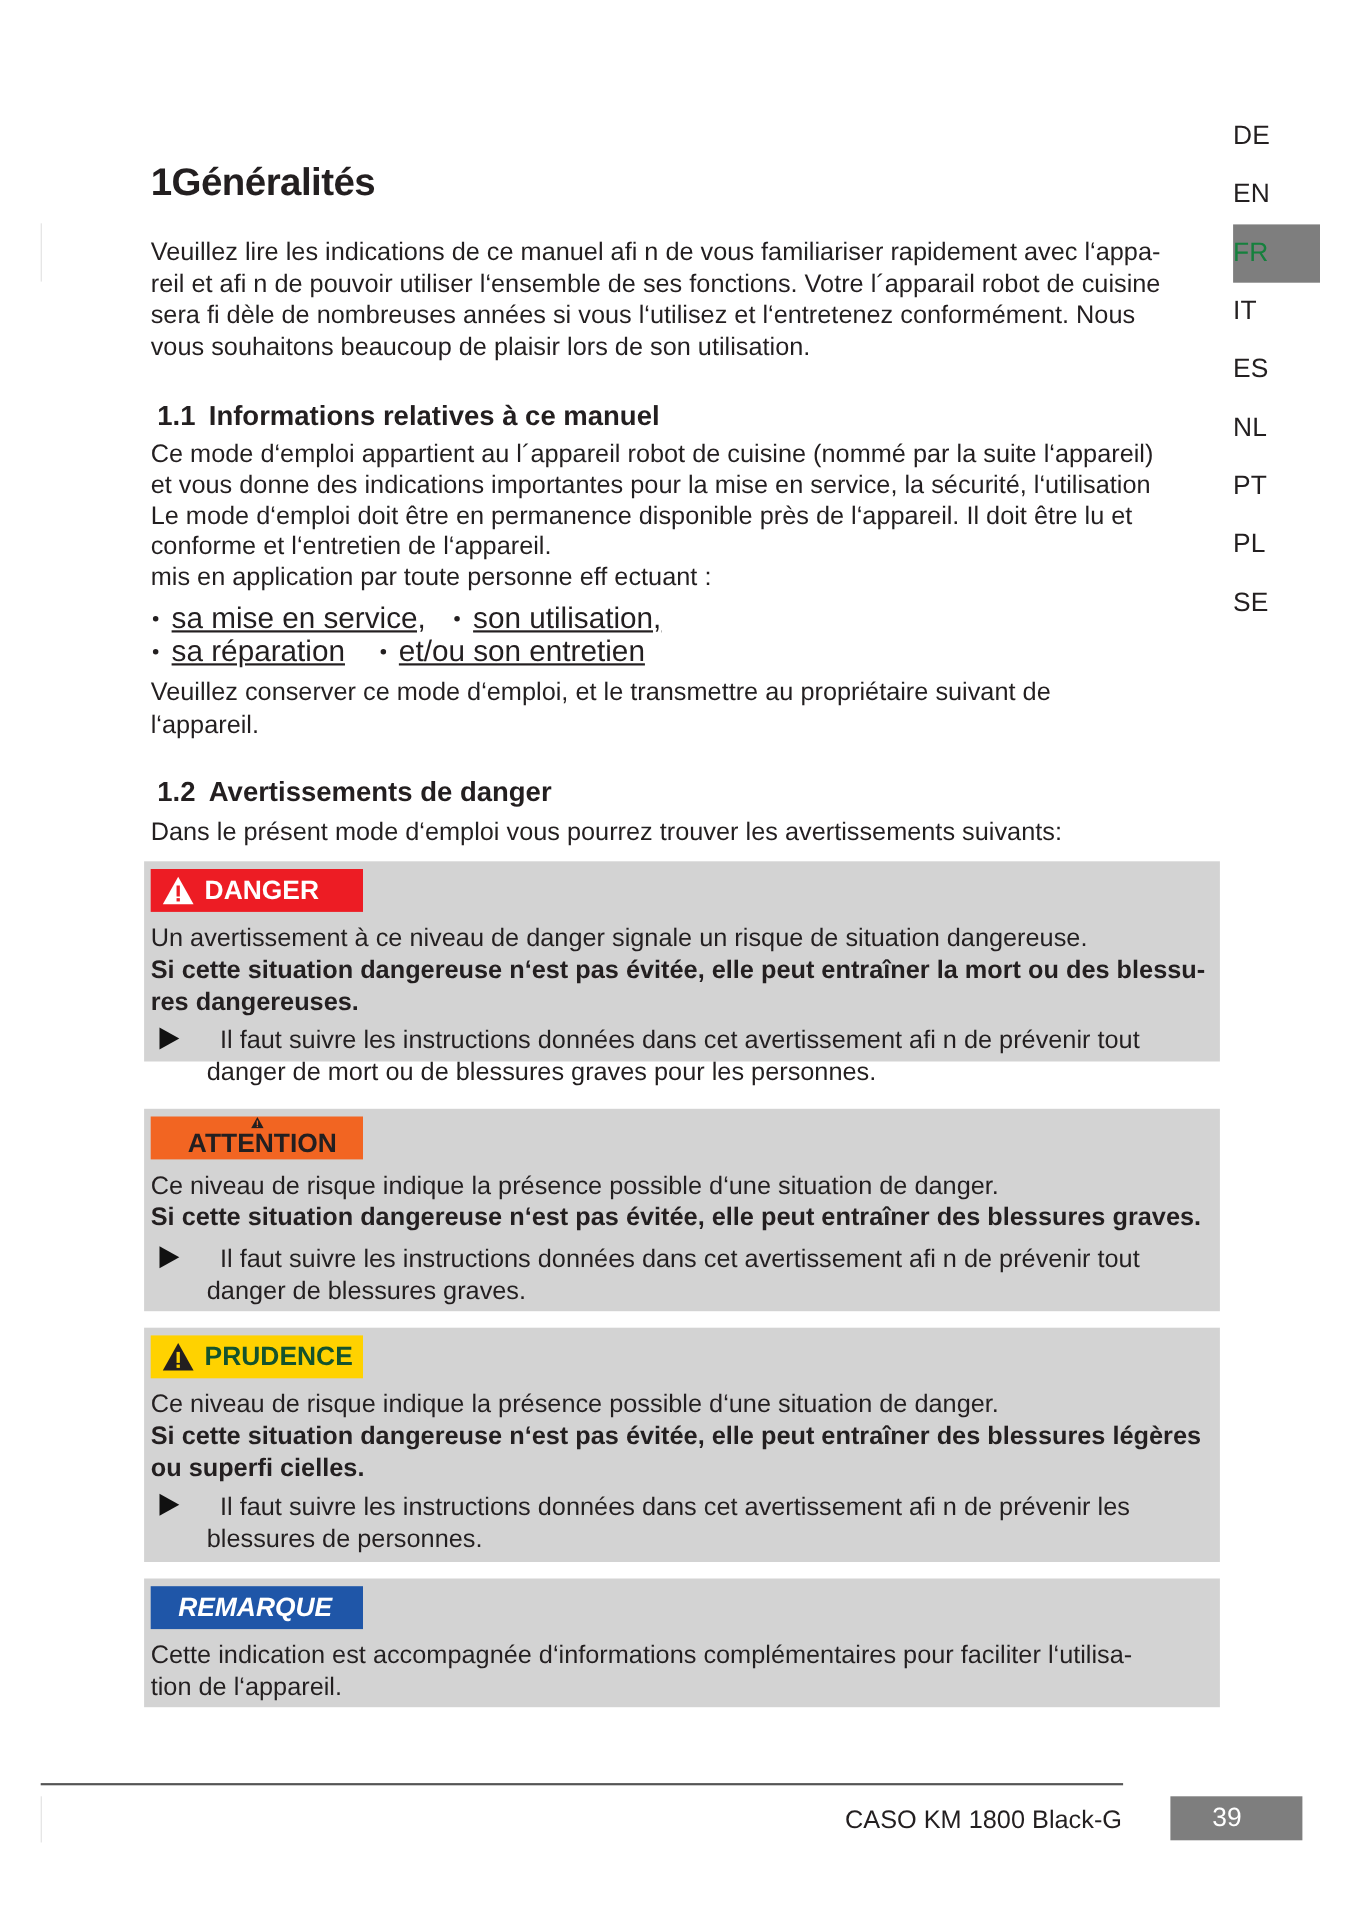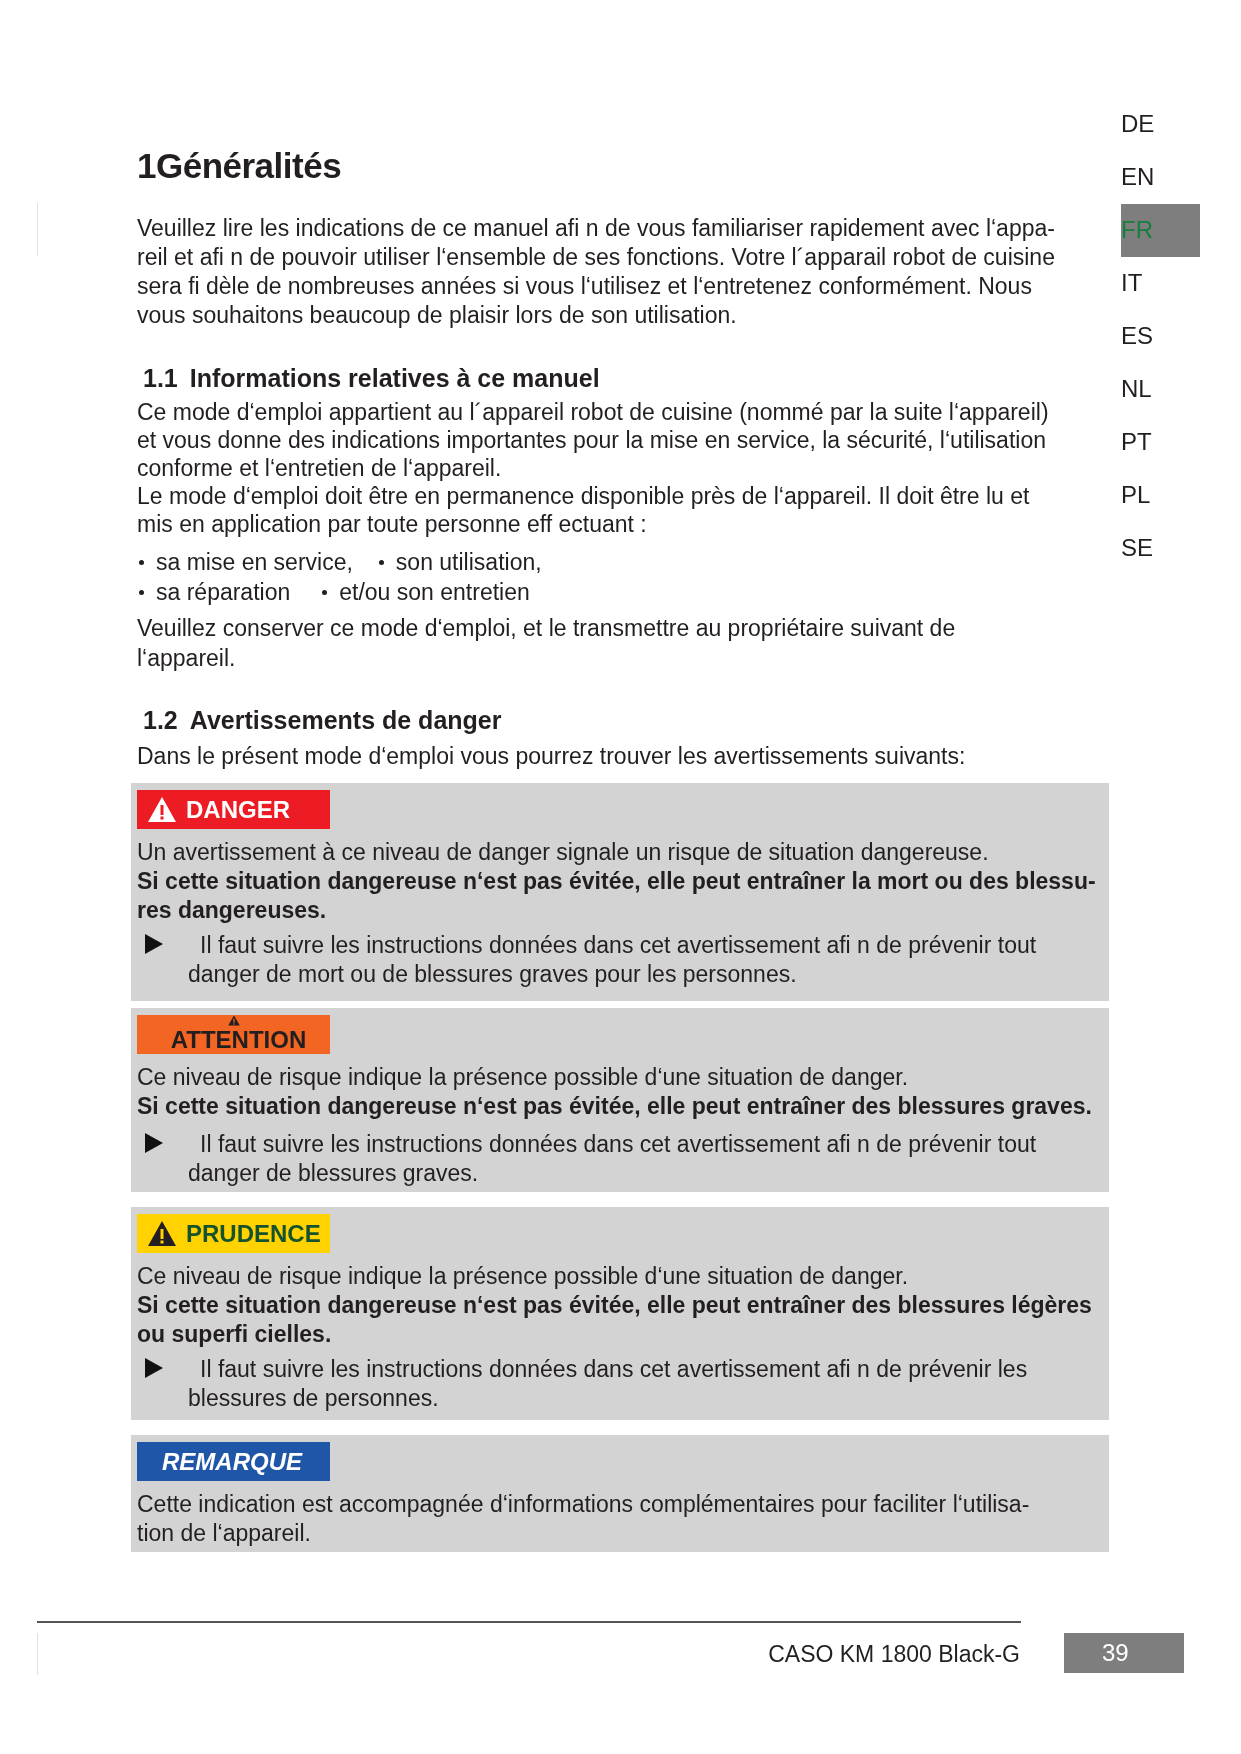--- a/index.html
+++ b/index.html
@@ -4,21 +4,21 @@
 <style>
   * { box-sizing: border-box; margin: 0; padding: 0; }
   html, body { width: 1241px; height: 1754px; background: #ffffff; }
   body { position: relative; font-family: "Liberation Sans", sans-serif; color: #231f20; overflow: hidden; }
   .abs { position: absolute; }
   .h1 { left: 137px; top: 146px; font-size: 35px; font-weight: bold; letter-spacing: -0.5px; line-height: 40px; white-space: nowrap; }
   .para { left: 137px; width: 975px; font-size: 23px; line-height: 29px; }
   .para span { display: block; white-space: nowrap; }
   .h2 { left: 143px; font-size: 25px; font-weight: bold; line-height: 28px; white-space: nowrap; }
   .h2 .num { margin-right: 12px; }
-  .bullets { left: 137px; font-size: 23px; line-height: 30px; }
+  .bullets { left: 137px; font-size: 27px; line-height: 30px; text-decoration: underline; }
   .bullets .row { display: flex; white-space: nowrap; }
   .bullets .item { display: inline-flex; align-items: center; }
   .bullets .dot { display: inline-block; width: 5px; height: 5px; border-radius: 50%; background: #231f20; margin: 0 12px 0 2px; }
   .bullets .row .item + .item { margin-left: 24px; }
 
   .box { left: 131px; width: 978px; background: #d3d3d3; }
   .badge { position: absolute; left: 6px; top: 7px; width: 193px; height: 39px; display: flex; align-items: center; font-weight: bold; font-size: 24px; padding-left: 10px; }
   .badge svg { width: 30px; height: 27px; margin-right: 9px; }
   .box .txt { position: absolute; left: 6px; right: 6px; font-size: 23px; line-height: 29px; }
   .box .txt span { display: block; white-space: nowrap; }
@@ -64,22 +64,22 @@
   <span>vous souhaitons beaucoup de plaisir lors de son utilisation.</span>
 </div>
 
 <h2 class="abs h2" style="top:364px;">
   <span class="num">1.1</span><span>Informations relatives à ce manuel</span>
 </h2>
 
 <div class="abs para" style="top:398px;line-height:28px;">
   <span>Ce mode d‘emploi appartient au l´appareil robot de cuisine (nommé par la suite l‘appareil)</span>
   <span>et vous donne des indications importantes pour la mise en service, la sécurité, l‘utilisation</span>
+  <span>Le mode d‘emploi doit être en permanence disponible près de l‘appareil. Il doit être lu et</span>
   <span>conforme et l‘entretien de l‘appareil.</span>
-  <span>Le mode d‘emploi doit être en permanence disponible près de l‘appareil. Il doit être lu et</span>
   <span>mis en application par toute personne eff ectuant :</span>
 </div>
 
 <div class="abs bullets" style="top:547px;">
   <div class="row">
     <span class="item">
         <i class="dot"></i>
         <span>sa mise en service,</span>
       </span>
     <span class="item">
@@ -104,21 +104,21 @@
   <span>l‘appareil.</span>
 </div>
 
 <h2 class="abs h2" style="top:706px;">
   <span class="num">1.2</span><span>Avertissements de danger</span>
 </h2>
 <div class="abs para" style="top:742px;">
   <span>Dans le présent mode d‘emploi vous pourrez trouver les avertissements suivants:</span>
 </div>
 
-<div class="abs box" style="top:783px;height:218px;">
+<div class="abs box" style="top:783px;height:182px;">
   <div class="badge" style="background:#ED1C24;color:#ffffff;">
     <svg viewBox="0 0 30 27">
         <polygon points="15,1 29,26 1,26" fill="#ffffff"></polygon>
         <rect x="13.5" y="9" width="3" height="10" fill="#ED1C24"></rect>
         <rect x="13.5" y="20.5" width="3" height="3" fill="#ED1C24"></rect>
       </svg>
     <span>DANGER</span>
   </div>
   <div class="txt" style="top:55px;">
     <span>Un avertissement à ce niveau de danger signale un risque de situation dangereuse.</span>

